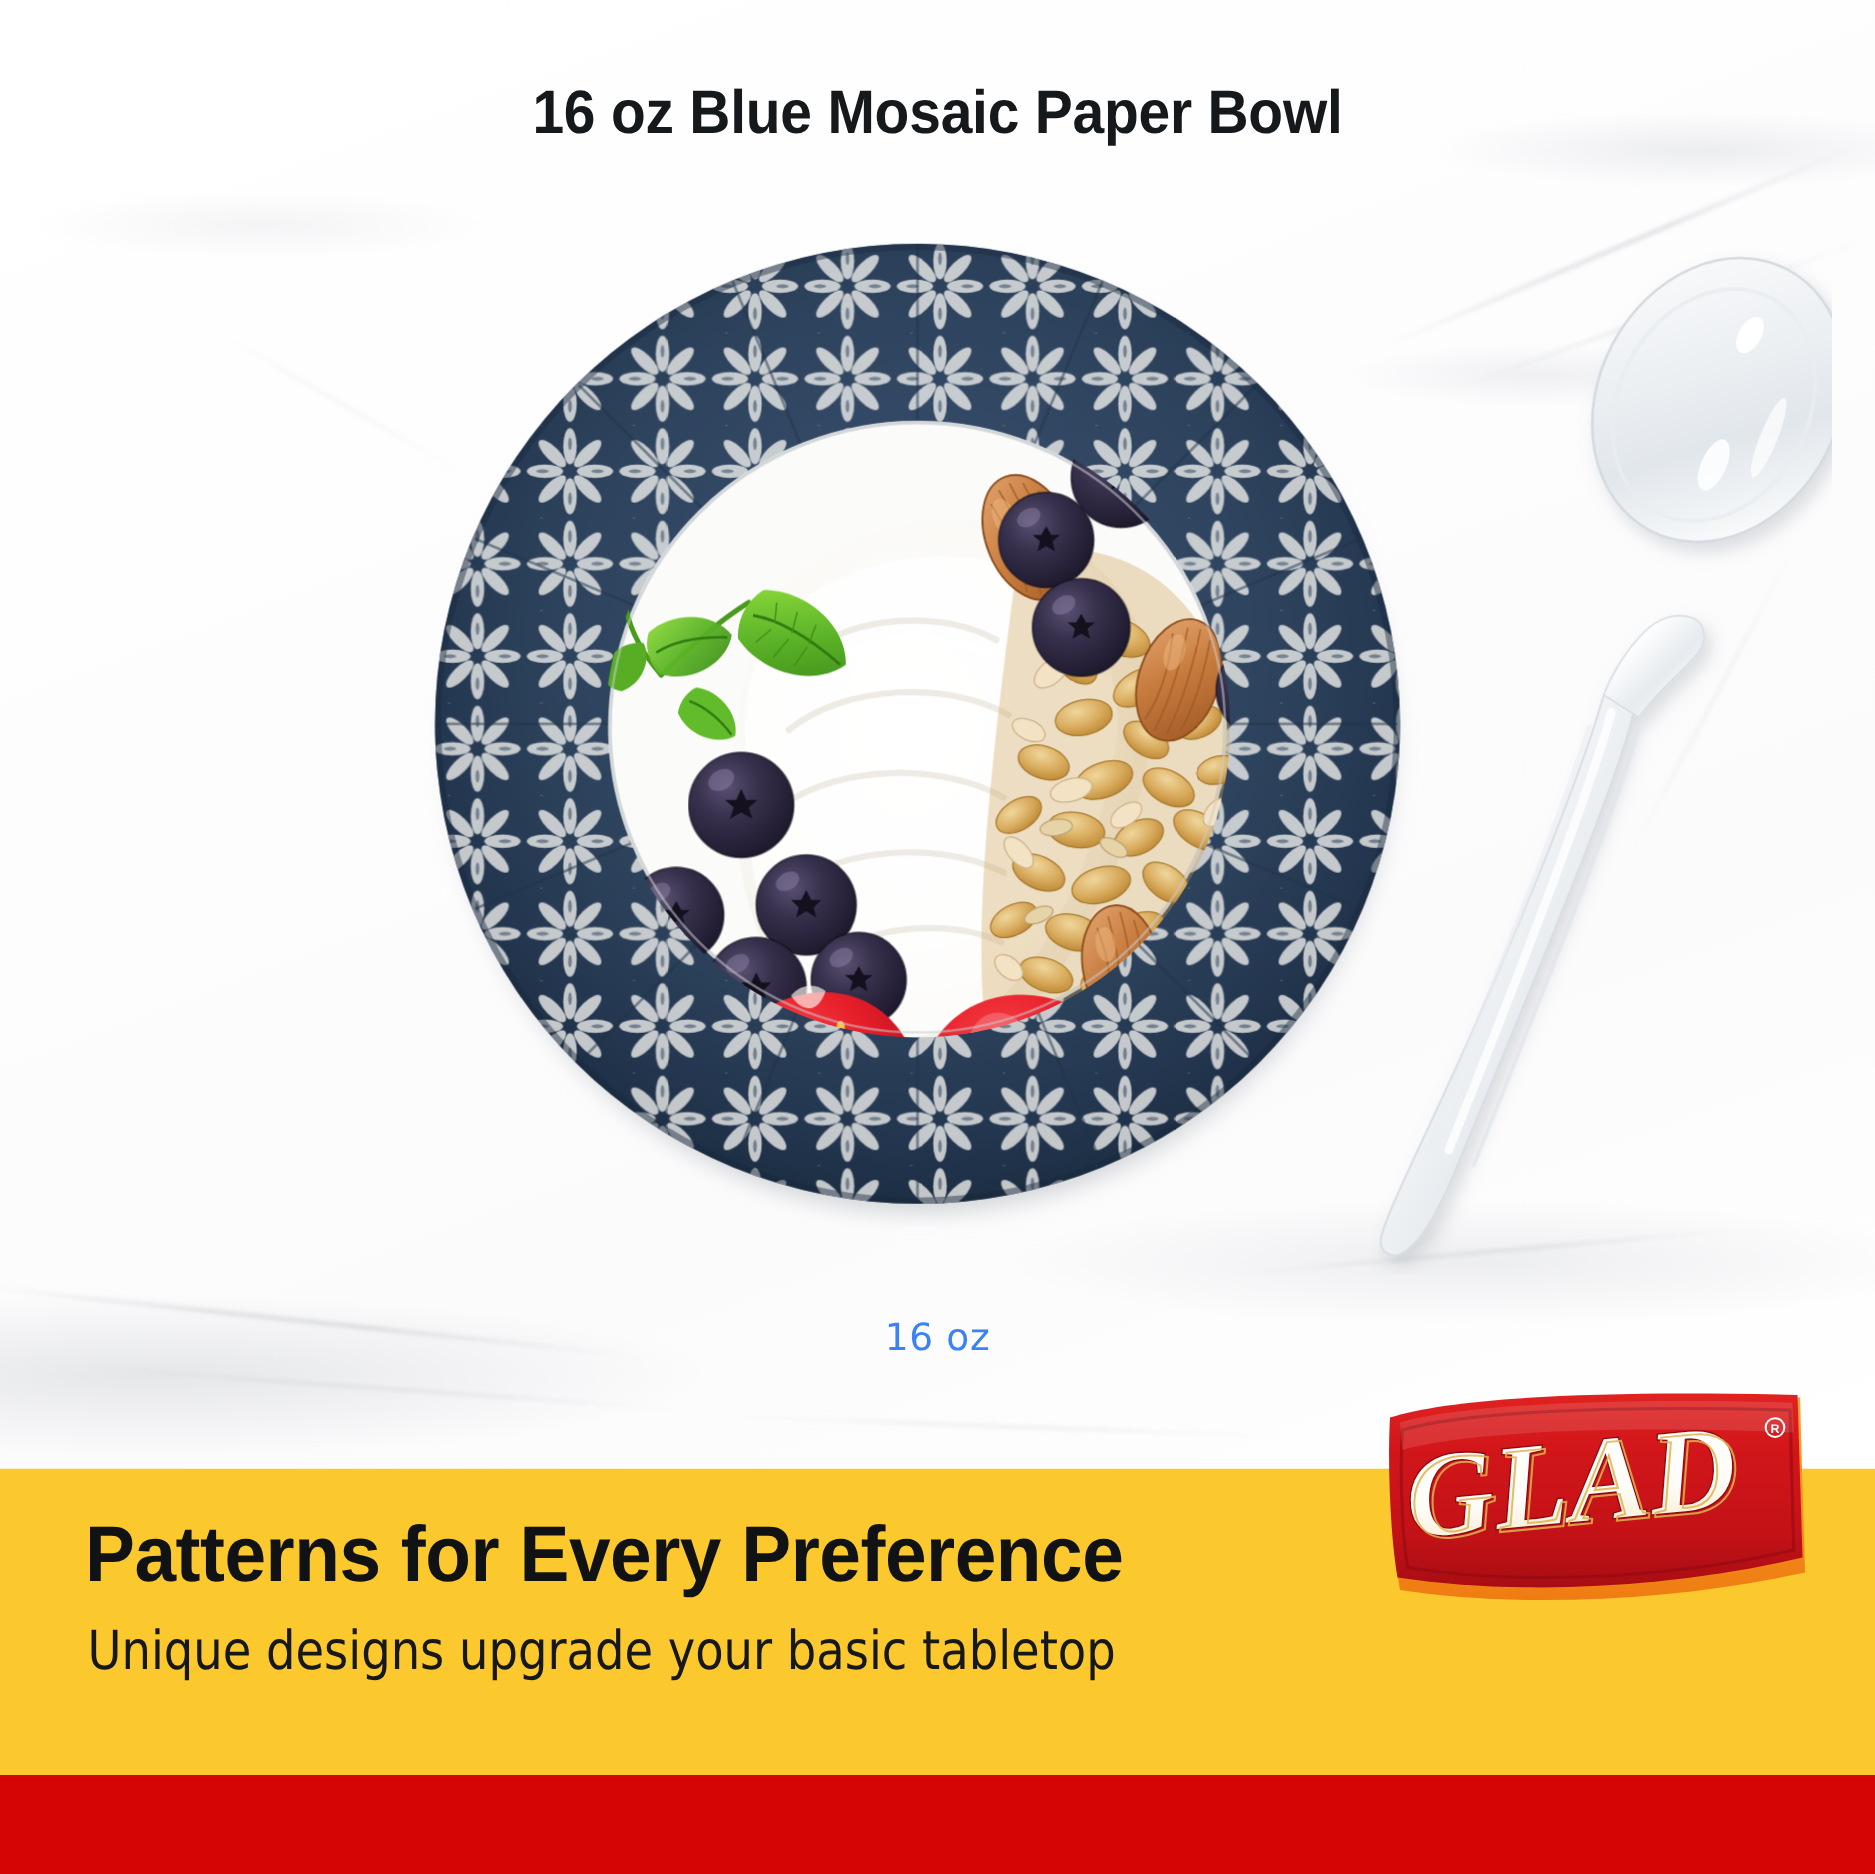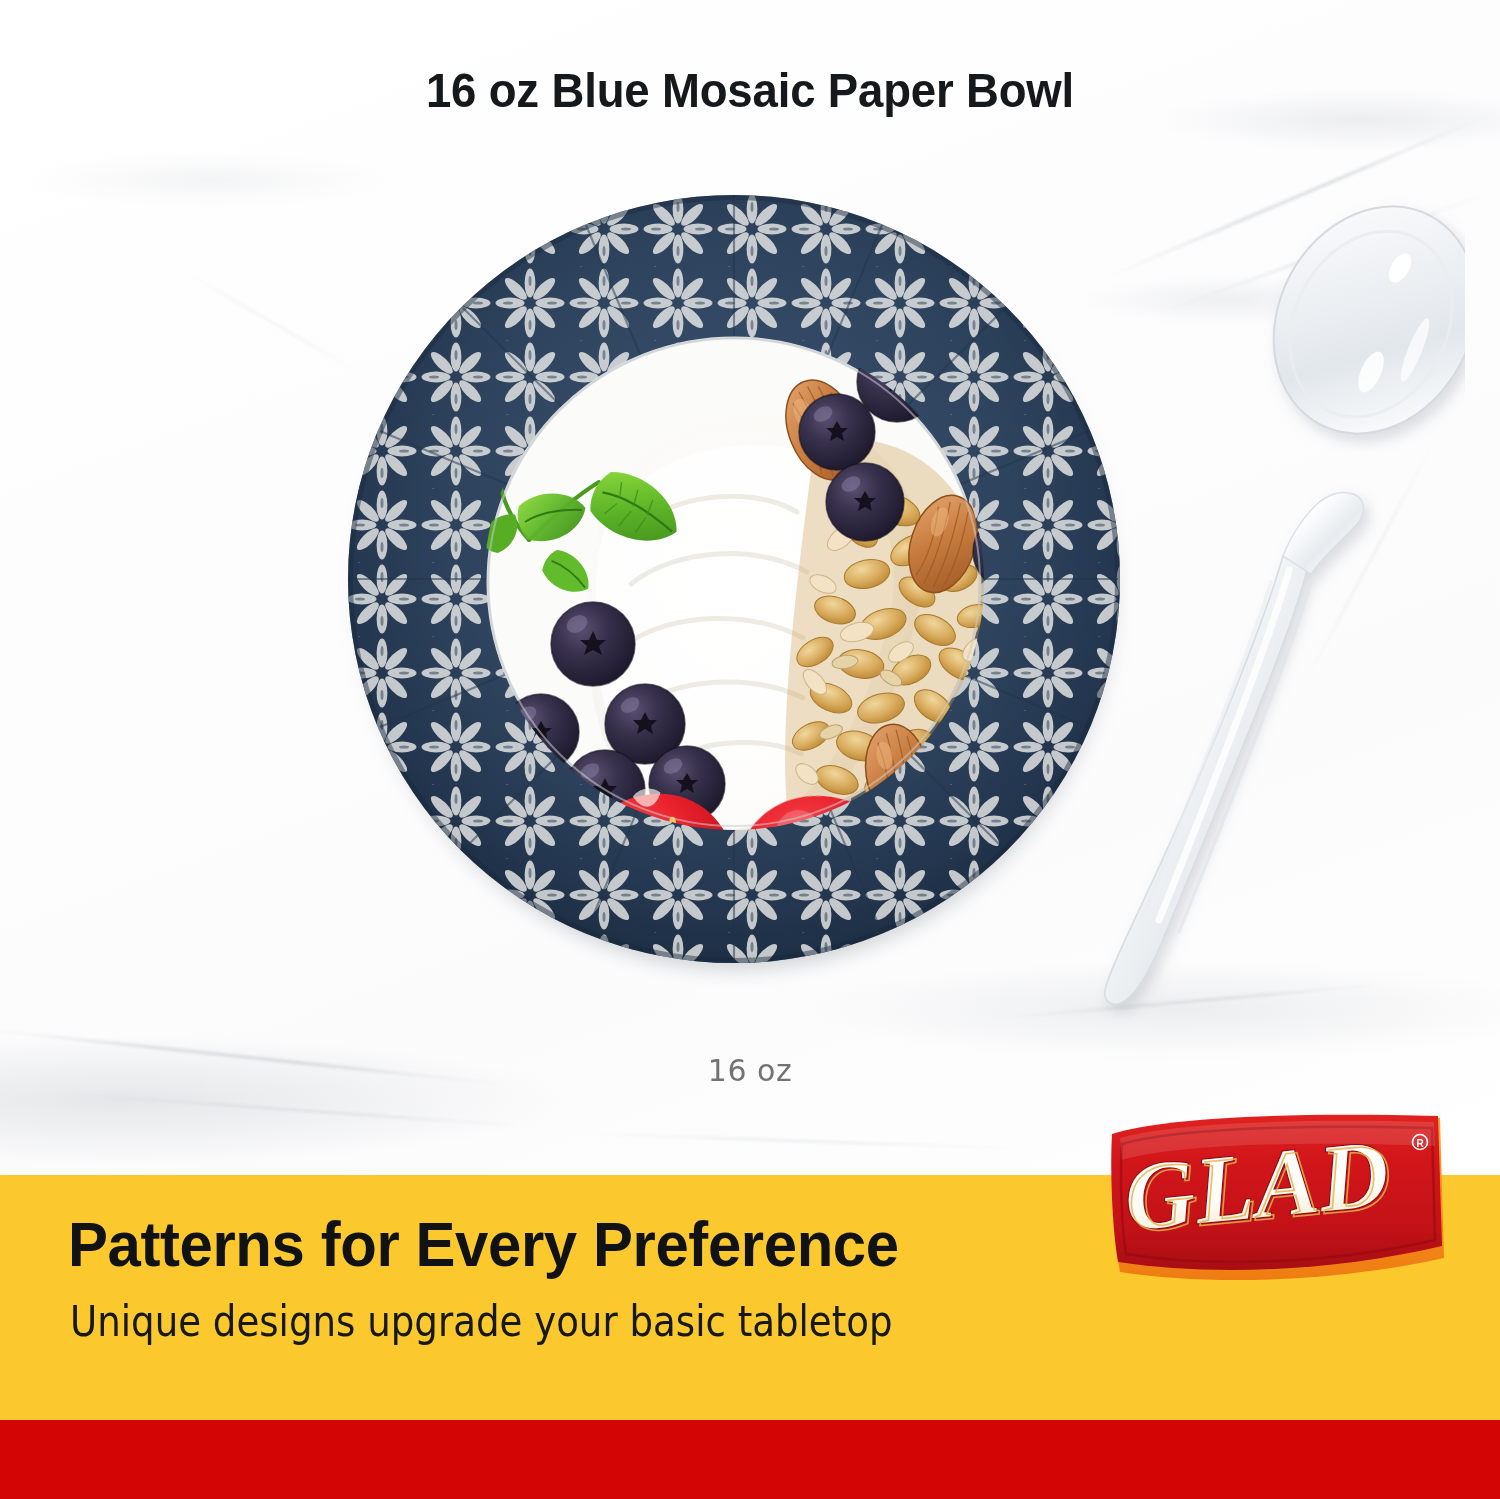--- a/index.html
+++ b/index.html
@@ -124,21 +124,21 @@
 
   
   .caption {
     position: absolute;
     left: 0; top: 1053px;
     width: 1500px;
     text-align: center;
     font-family: "DejaVu Sans", "Liberation Sans", sans-serif;
     font-size: 30px;
     font-weight: 400;
-    color: #737373;
+    color: #3b82f6;
     letter-spacing: 0.5px;
   }
 
   
   .glad-logo {
     position: absolute;
     left: 1104px; top: 1112px;
     width: 344px; height: 176px;
   }
   .glad-logo svg { display: block; }

